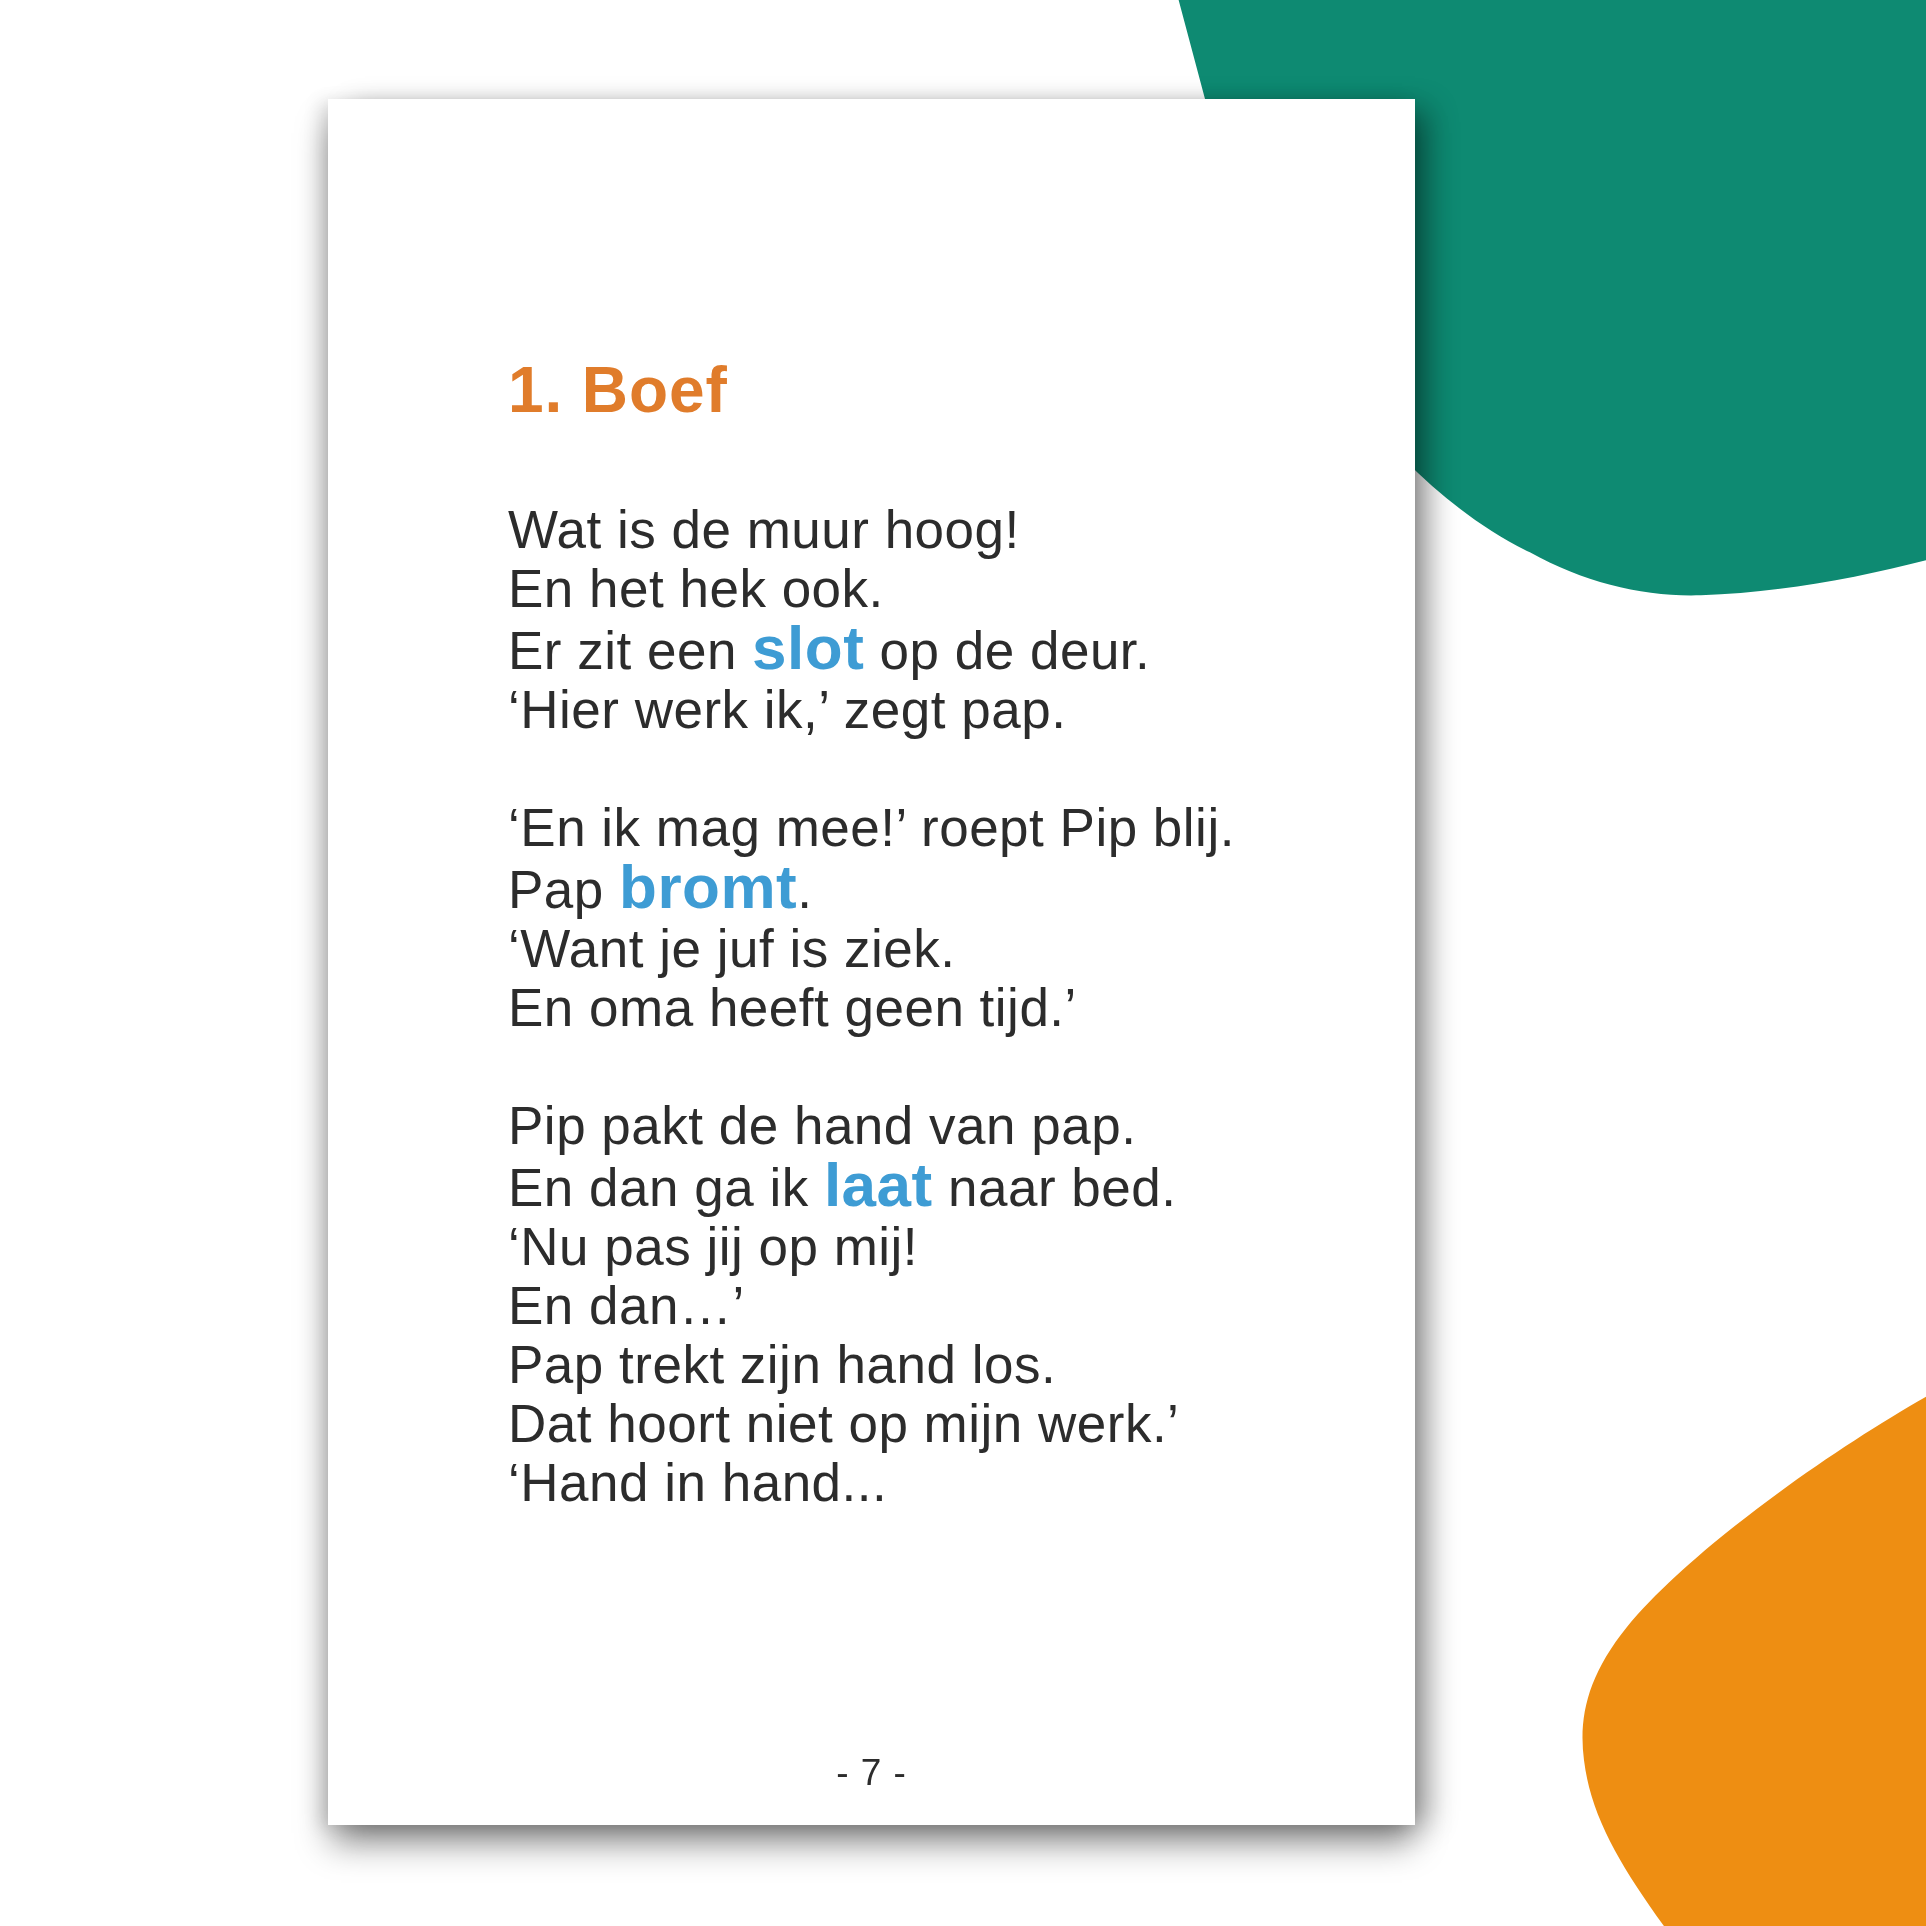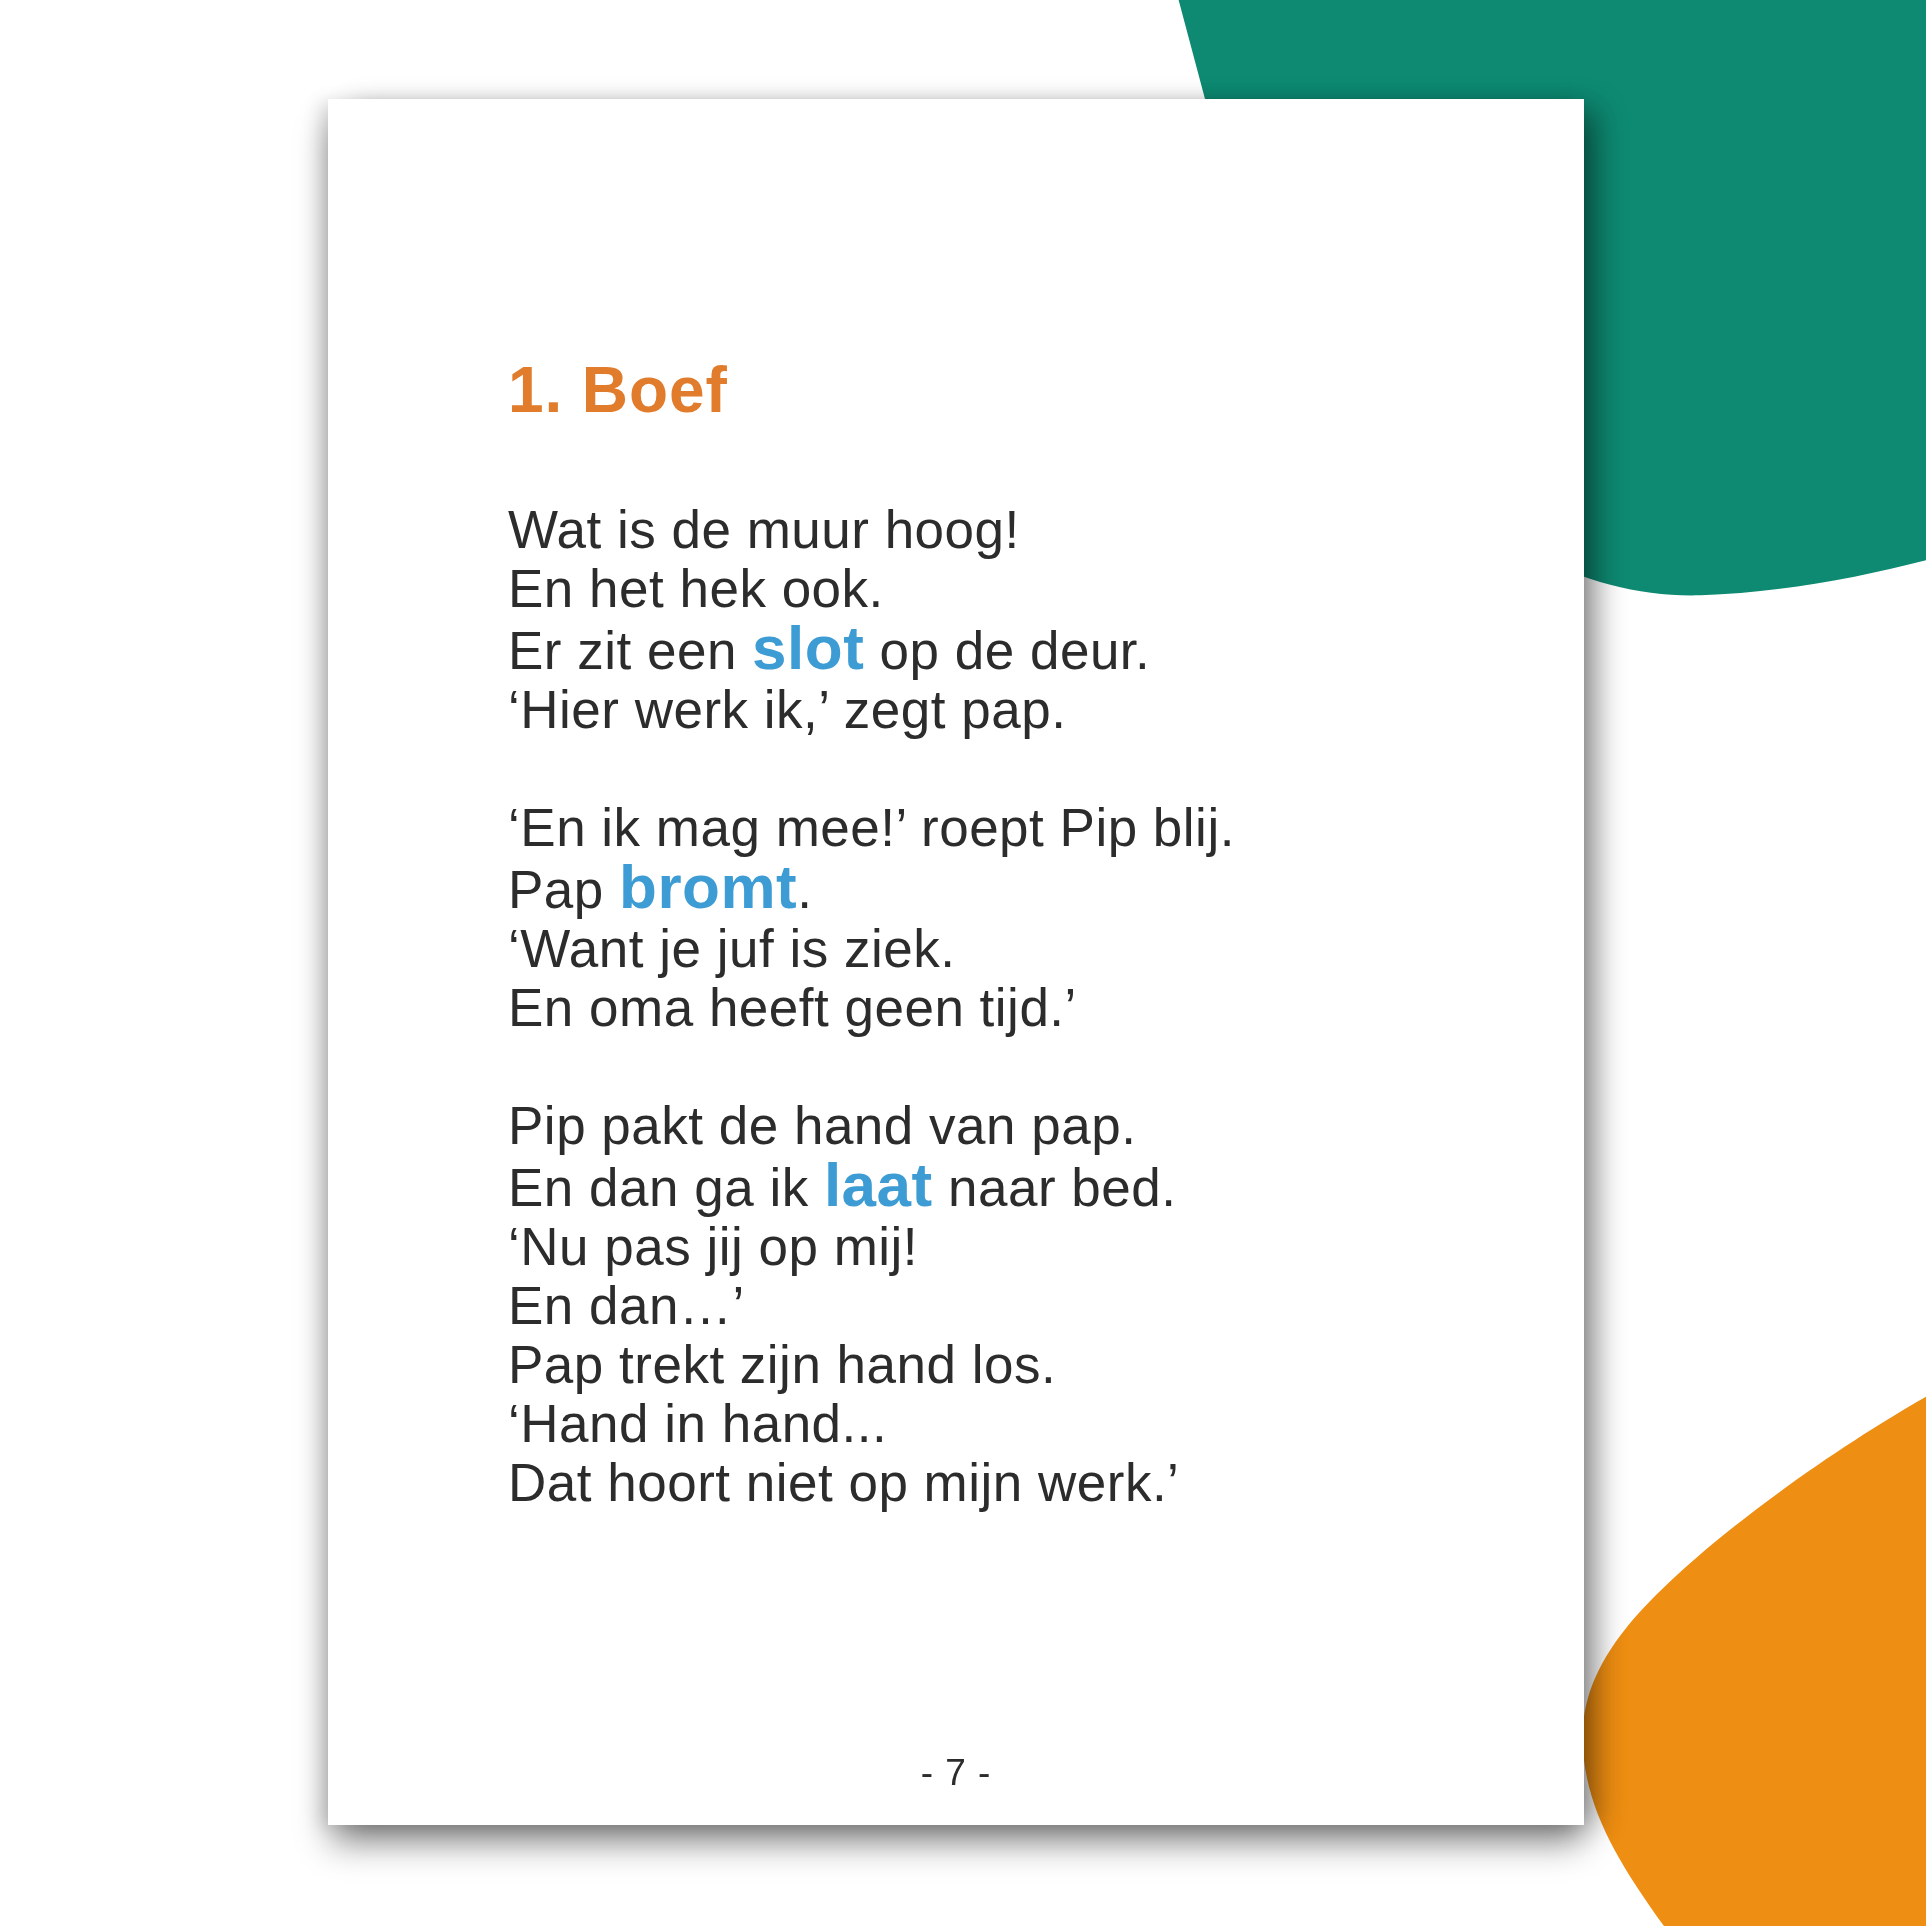--- a/index.html
+++ b/index.html
@@ -22,21 +22,21 @@
     height: 1926px;
     display: block;
   }
   .teal-blob  { fill: var(--teal_blob, #0e8a72); }
   .orange-blob{ fill: var(--orange_blob, #ee8e12); }
 
   .book-page {
     position: absolute;
     left: 328px;
     top: 99px;
-    width: 1256px;
+    width: 1087px;
     height: 1726px;
     background: #ffffff;
     box-shadow:
       0 21px 32px -2.3px rgba(0,0,0,0.40),
       18.5px 4.6px 28px -4.6px rgba(0,0,0,0.30),
       -9.2px 2.3px 16px rgba(0,0,0,0.10);
   }
   .page-content {
     position: absolute;
     left: 180px;
@@ -108,20 +108,20 @@
           <div class="line"><span>Pap </span><span class="hl">bromt</span><span>.</span></div>
           <div class="line"><span>‘Want je juf is ziek.</span></div>
           <div class="line"><span>En oma heeft geen tijd.’</span></div>
         </div>
         <div class="stanza">
           <div class="line"><span>Pip pakt de hand van pap.</span></div>
           <div class="line"><span>En dan ga ik </span><span class="hl">laat</span><span> naar bed.</span></div>
           <div class="line"><span>‘Nu pas jij op mij!</span></div>
           <div class="line"><span>En dan…’</span></div>
           <div class="line"><span>Pap trekt zijn hand los.</span></div>
+          <div class="line"><span>Dat hoort niet op mijn werk.’</span></div>
           <div class="line"><span>‘Hand in hand...</span></div>
-          <div class="line"><span>Dat hoort niet op mijn werk.’</span></div>
         </div>
       </div>
   </div>
   <div class="page-number">- 7 -</div>
 </div>
 
 
 </body></html>

